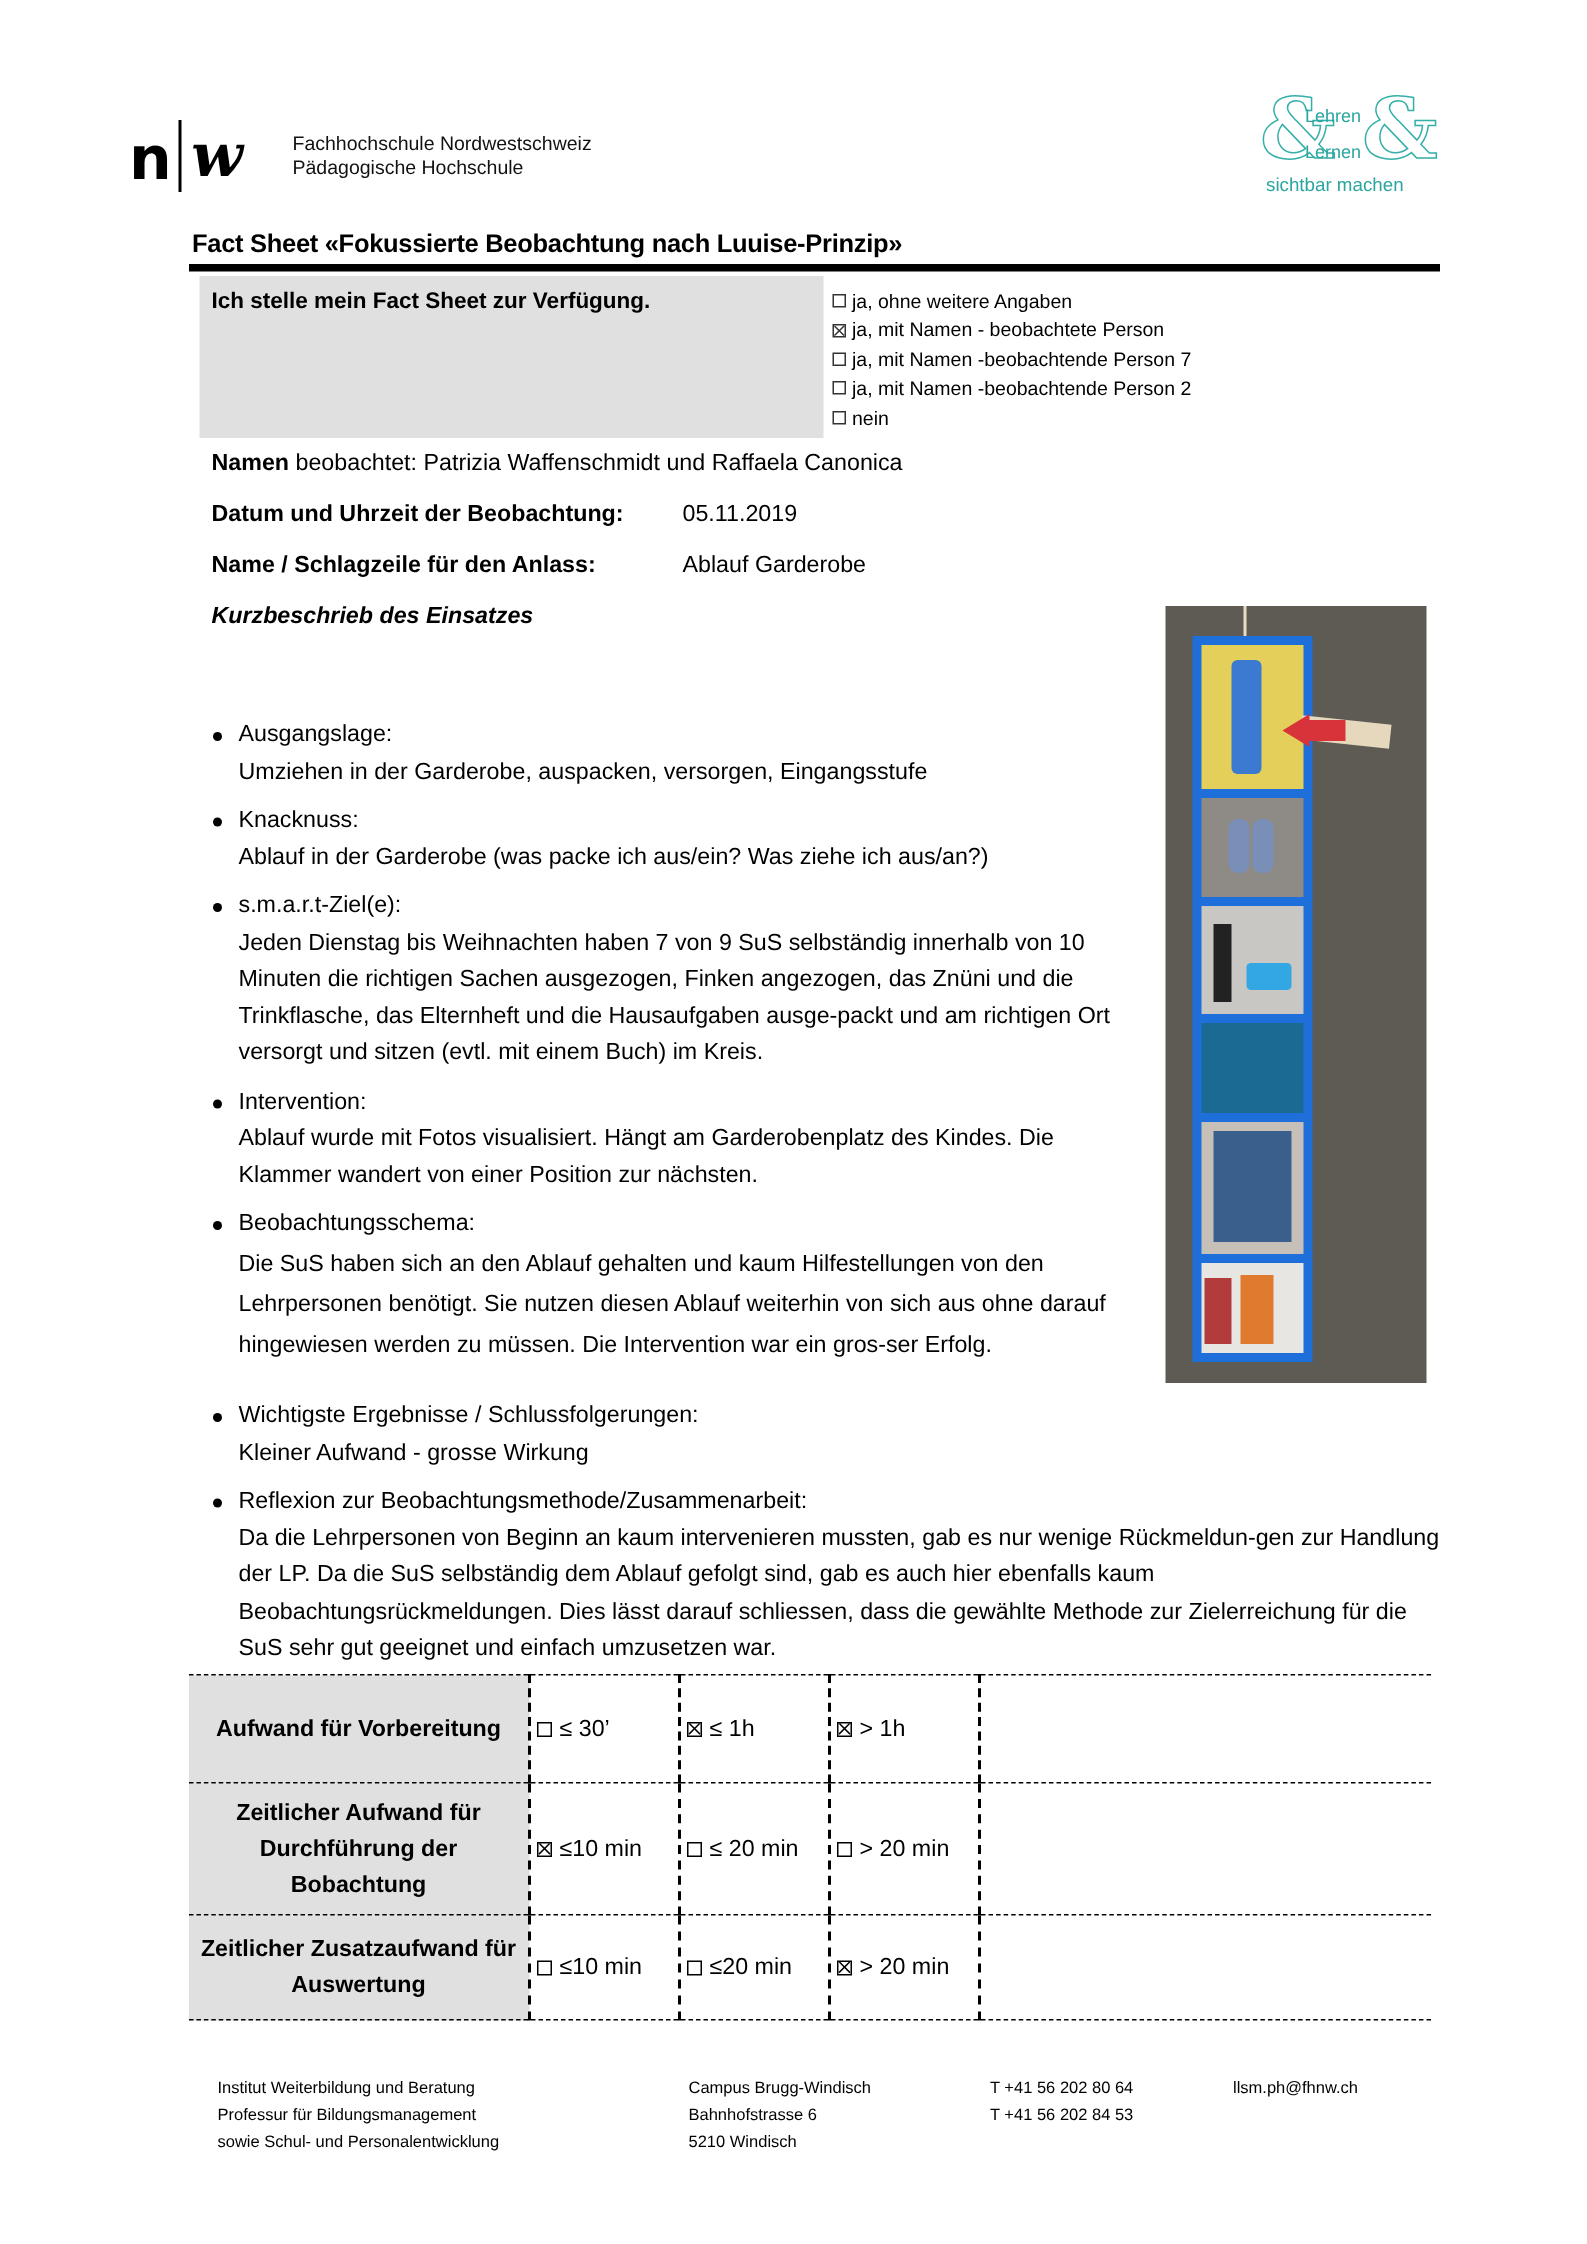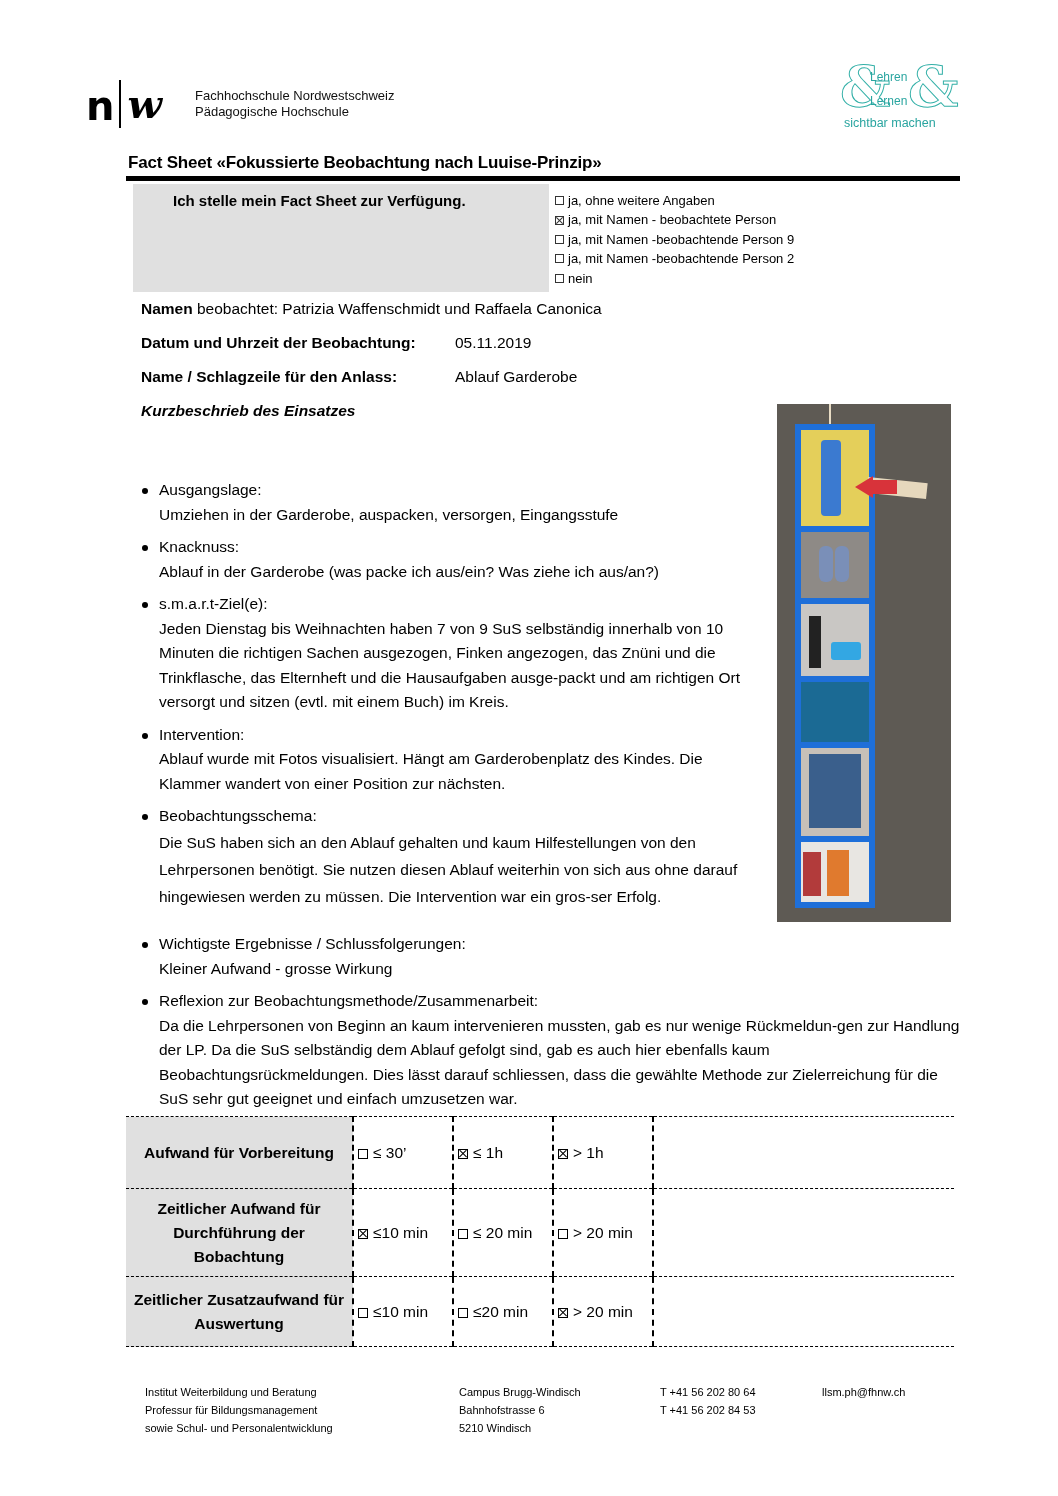--- a/index.html
+++ b/index.html
@@ -22,21 +22,21 @@
   .lehren-logo .t1 { position: absolute; left: 32px; top: 12px; font-size: 12px; color: #2aa5a0; text-align: right; }
   .lehren-logo .t2 { position: absolute; left: 32px; top: 36px; font-size: 12px; color: #2aa5a0; }
   .lehren-logo .t3 { position: absolute; left: 6px; top: 58px; font-size: 12.5px; color: #2aa5a0; }
 
   
   .title { left: 128px; top: 153px; font-size: 17px; font-weight: bold; letter-spacing: -0.2px; }
   .title-rule { left: 126px; top: 176px; width: 834px; height: 5px; background: #000; }
 
   
   .avail-box { left: 133px; top: 184px; width: 416px; height: 108px; background: #e0e0e0; }
-  .avail-label { left: 141px; top: 192px; font-size: 15px; font-weight: bold; margin-left: 32px; }
+  .avail-label { left: 141px; top: 192px; font-size: 15px; font-weight: bold; }
   .avail-options { left: 555px; top: 191px; font-size: 13px; line-height: 19.4px; }
   .avail-options .opt { display: flex; align-items: center; white-space: nowrap; }
   .cb { display: inline-block; width: 9px; height: 9px; border: 1px solid #333; margin-right: 4px; position: relative; box-sizing: border-box; flex: none; }
   .cb.checked::before, .cb.checked::after { content: ""; position: absolute; left: -1px; top: 3px; width: 9px; height: 1px; background: #333; }
   .cb.checked::before { transform: rotate(45deg); }
   .cb.checked::after { transform: rotate(-45deg); }
 
   
   .meta { left: 141px; font-size: 15.5px; white-space: nowrap; }
   .meta b { font-weight: bold; }
@@ -103,21 +103,21 @@
     <div class="opt">
       <span class="cb"></span>
       <span>ja, ohne weitere Angaben</span>
     </div>
     <div class="opt">
       <span class="cb checked"></span>
       <span>ja, mit Namen - beobachtete Person</span>
     </div>
     <div class="opt">
       <span class="cb"></span>
-      <span>ja, mit Namen -beobachtende Person 9</span>
+      <span>ja, mit Namen -beobachtende Person 7</span>
     </div>
     <div class="opt">
       <span class="cb"></span>
       <span>ja, mit Namen -beobachtende Person 2</span>
     </div>
     <div class="opt">
       <span class="cb"></span>
       <span>nein</span>
     </div>
   </div>

